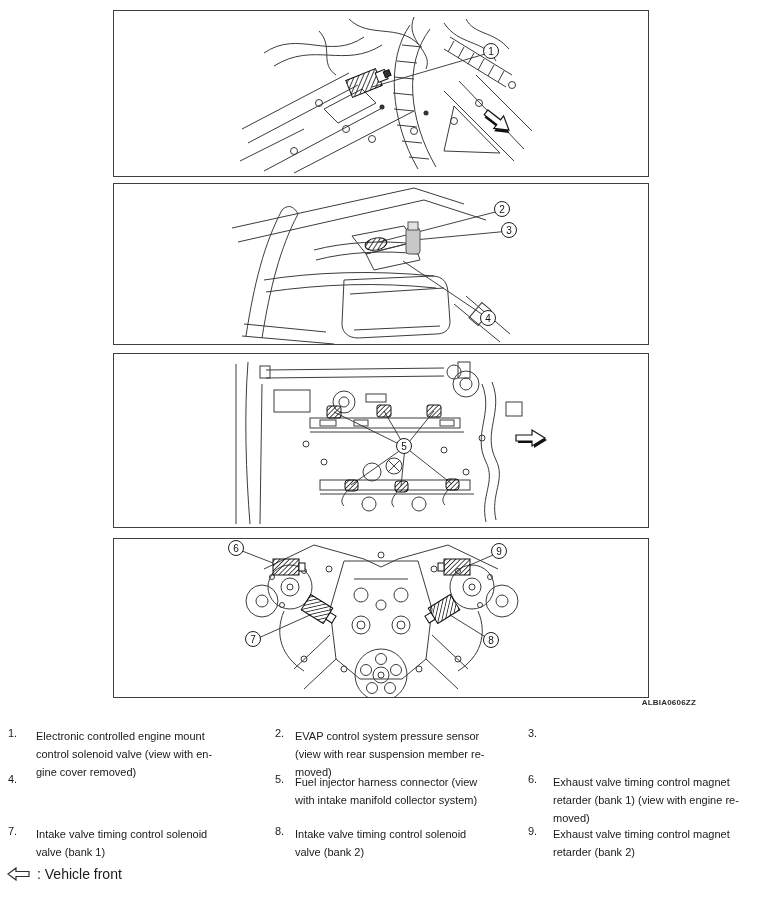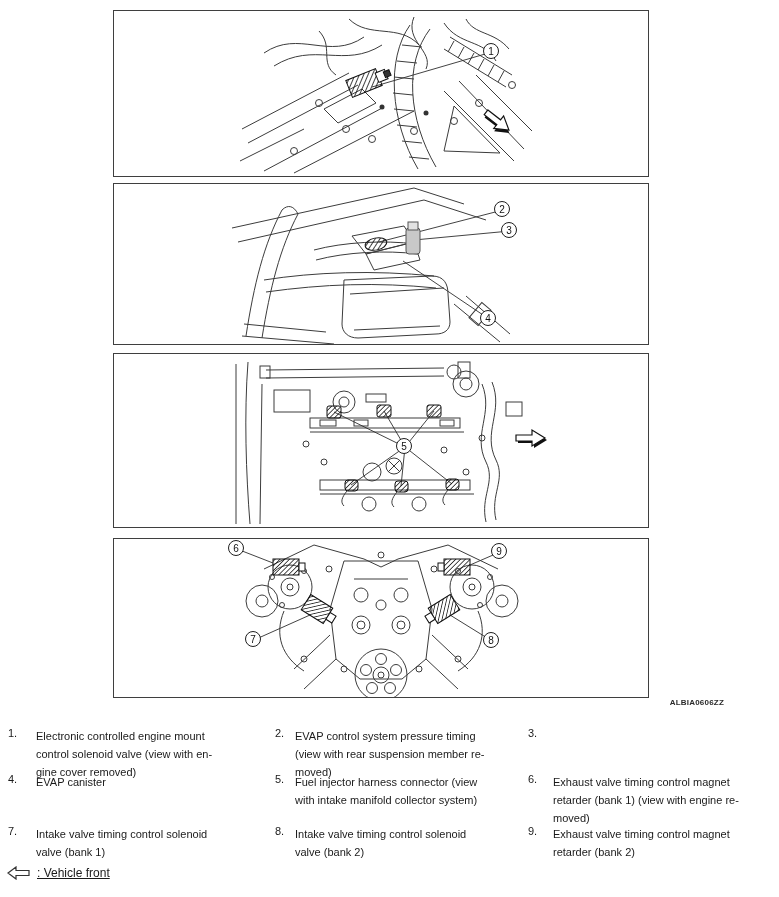--- a/index.html
+++ b/index.html
@@ -18,36 +18,36 @@
   #panel-4 { top:538px; height:160px; }
   .panel svg { position:absolute; left:0; top:0; }
 
   .callout {
     position:absolute; width:16px; height:16px;
     border:1px solid #1f1f1f; border-radius:50%; background:#fff;
     font-size:10px; line-height:15px; text-align:center; color:#111;
   }
 
   .figure-code {
-    position:absolute; top:698px; left:604px; width:120px;
+    position:absolute; top:698px; left:576px; width:120px;
     text-align:right; font-size:8px; font-weight:bold; color:#2b2b2b;
     letter-spacing:0.2px;
   }
 
   .legend-item { position:absolute; display:flex; align-items:flex-start; }
   .legend-item .num { font-size:11px; line-height:13.5px; flex:none; }
   .legend-item .txt { font-size:11px; line-height:18px; white-space:pre-line; }
   .r1 { top:727px; } .r2 { top:773px; } .r3 { top:825px; }
   .c1 { left:8px; }   .c1 .num { width:28px; } .c1 .txt { width:215px; }
   .c2 { left:275px; } .c2 .num { width:20px; } .c2 .txt { width:228px; }
   .c3 { left:528px; } .c3 .num { width:25px; } .c3 .txt { width:222px; }
 
   .vehicle-front { position:absolute; left:7px; top:866px; display:flex; align-items:center; }
   .vehicle-front .vf-icon { flex:none; margin-right:7px; }
-  .vehicle-front .vf-label { font-size:12px;text-decoration:underline; }
+  .vehicle-front .vf-label { font-size:14px; }
 
   .lineart { stroke:#3c3c3c; stroke-width:1; fill:none; }
   .leader { stroke:#2e2e2e; stroke-width:0.9; fill:none; }
 </style>
 </head>
 <body>
 
 <div class="panel" id="panel-1">
   <svg width="534" height="165" viewBox="0 0 534 165">
     <defs>
@@ -307,30 +307,29 @@
 <div class="figure-code">ALBIA0606ZZ</div>
 
 <div class="legend-item r1 c1">
   <span class="num">1.</span>
   <div class="txt">Electronic controlled engine mount
 control solenoid valve (view with en-
 gine cover removed)</div>
 </div>
 <div class="legend-item r1 c2">
   <span class="num">2.</span>
-  <div class="txt">EVAP control system pressure timing
+  <div class="txt">EVAP control system pressure sensor
 (view with rear suspension member re-
 moved)</div>
 </div>
 <div class="legend-item r1 c3">
   <span class="num">3.</span>
 </div>
 <div class="legend-item r2 c1">
   <span class="num">4.</span>
-  <div class="txt">EVAP canister</div>
 </div>
 <div class="legend-item r2 c2">
   <span class="num">5.</span>
   <div class="txt">Fuel injector harness connector (view
 with intake manifold collector system)</div>
 </div>
 <div class="legend-item r2 c3">
   <span class="num">6.</span>
   <div class="txt">Exhaust valve timing control magnet
 retarder (bank 1) (view with engine re-

